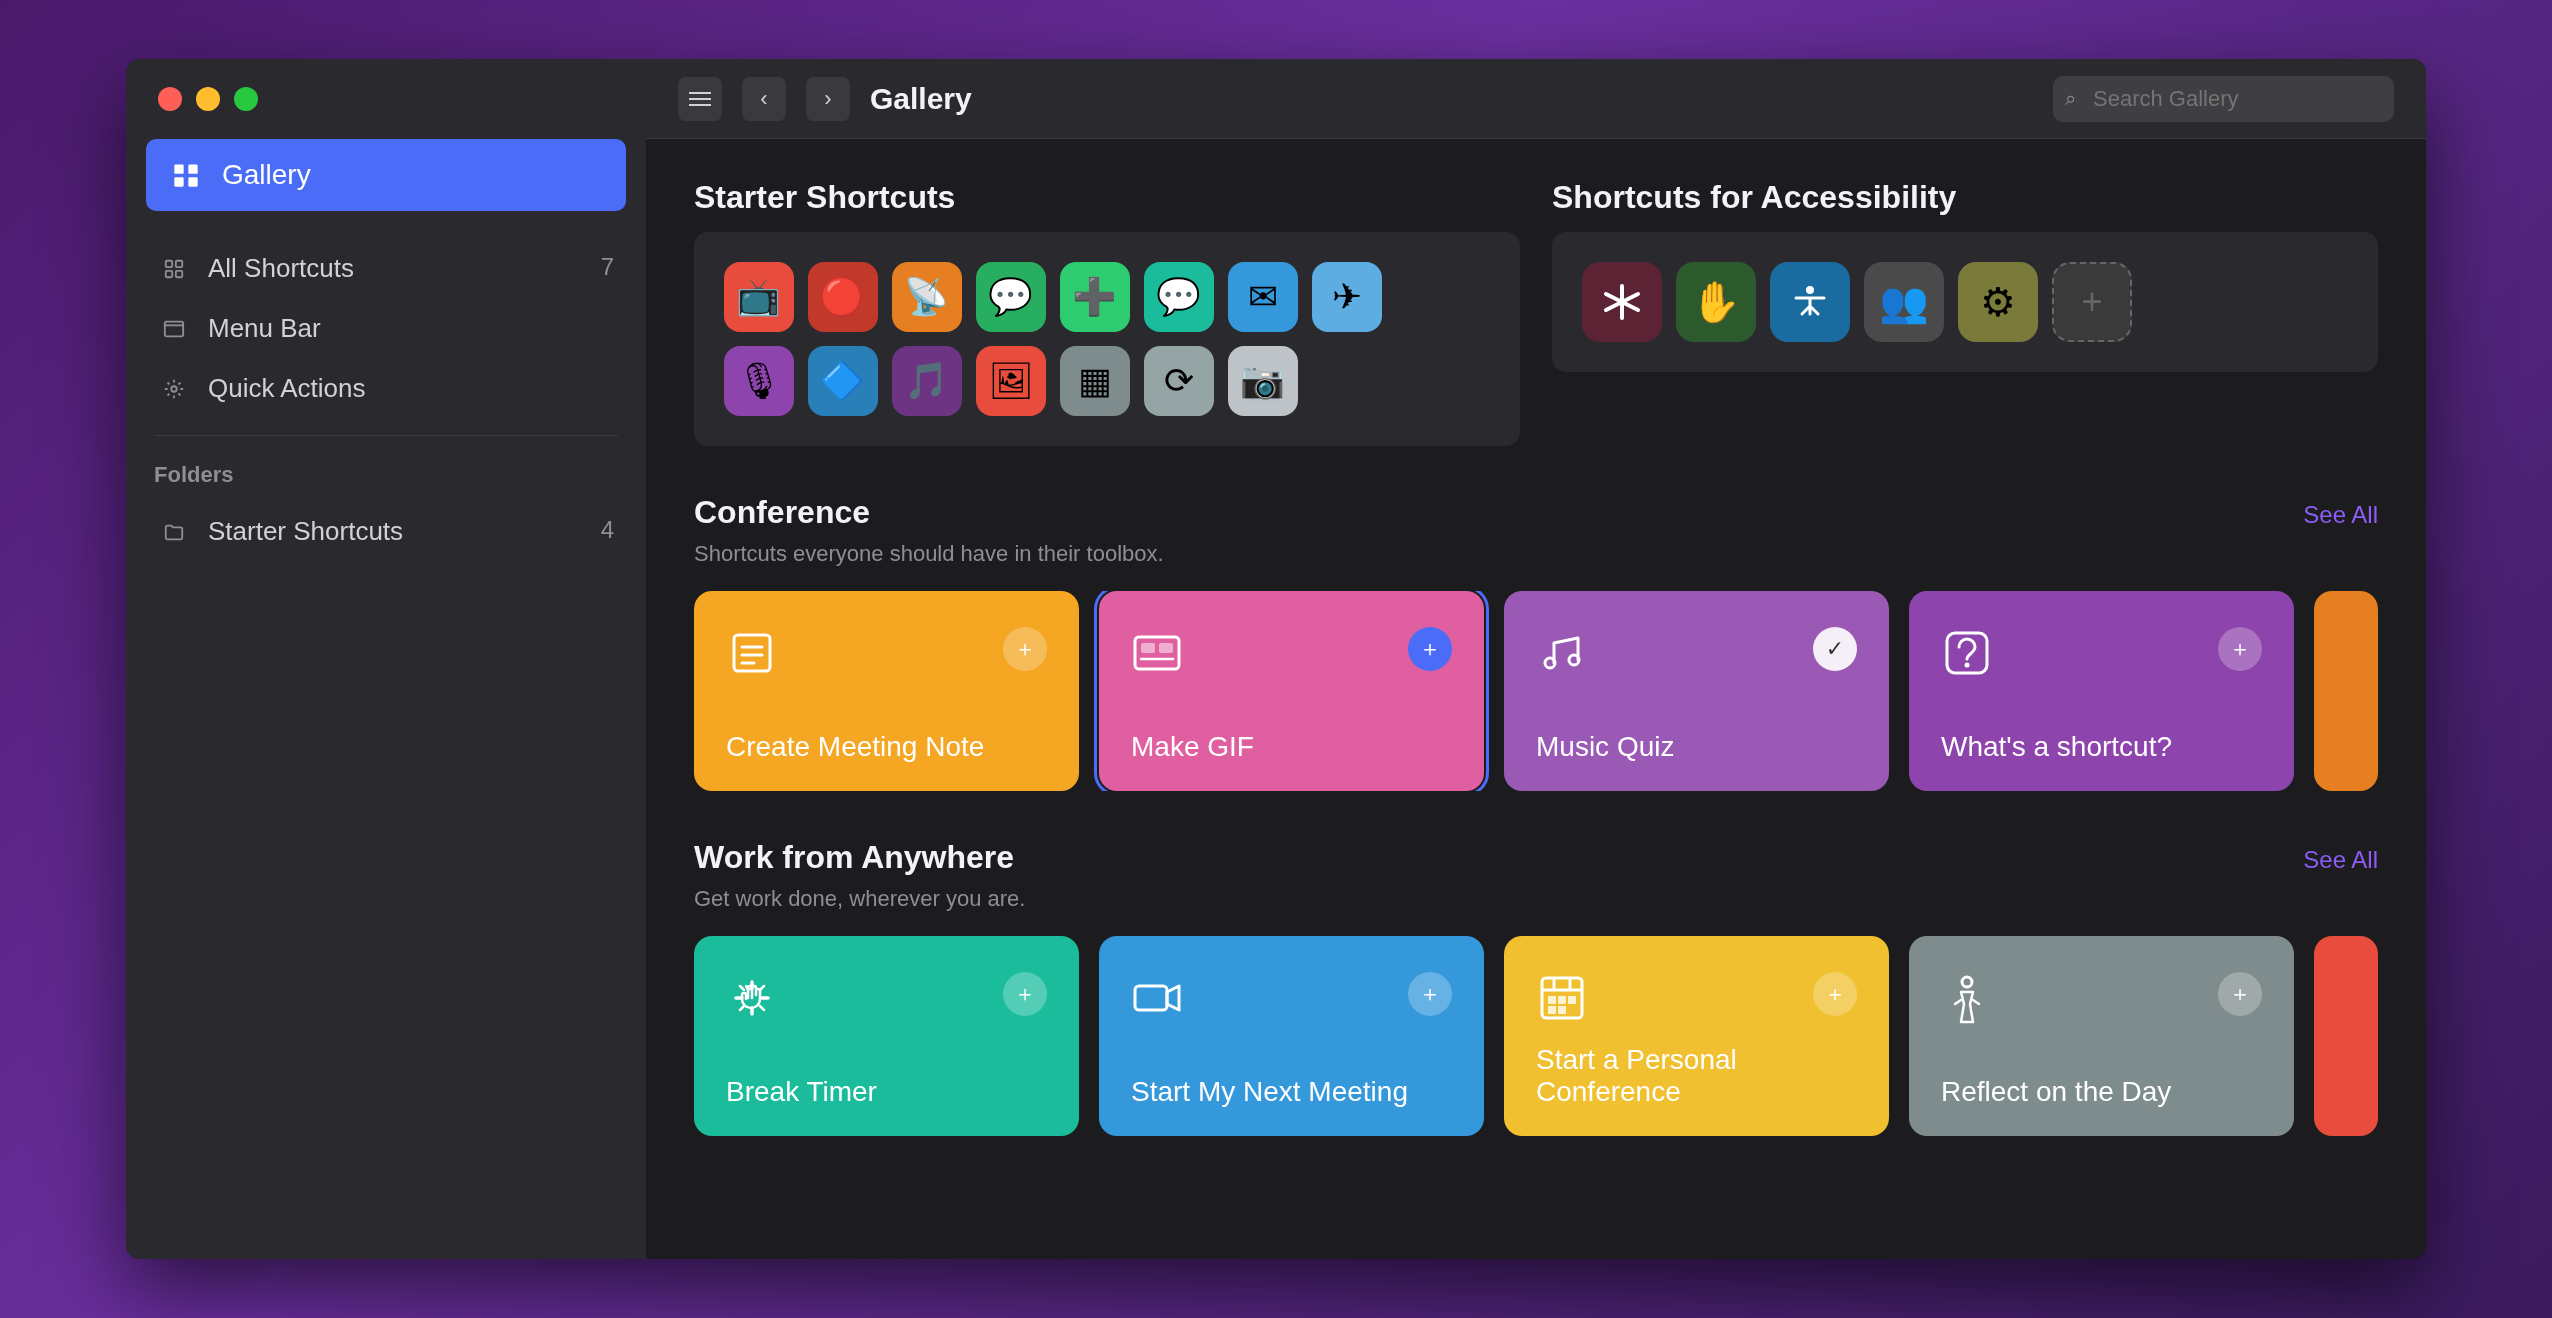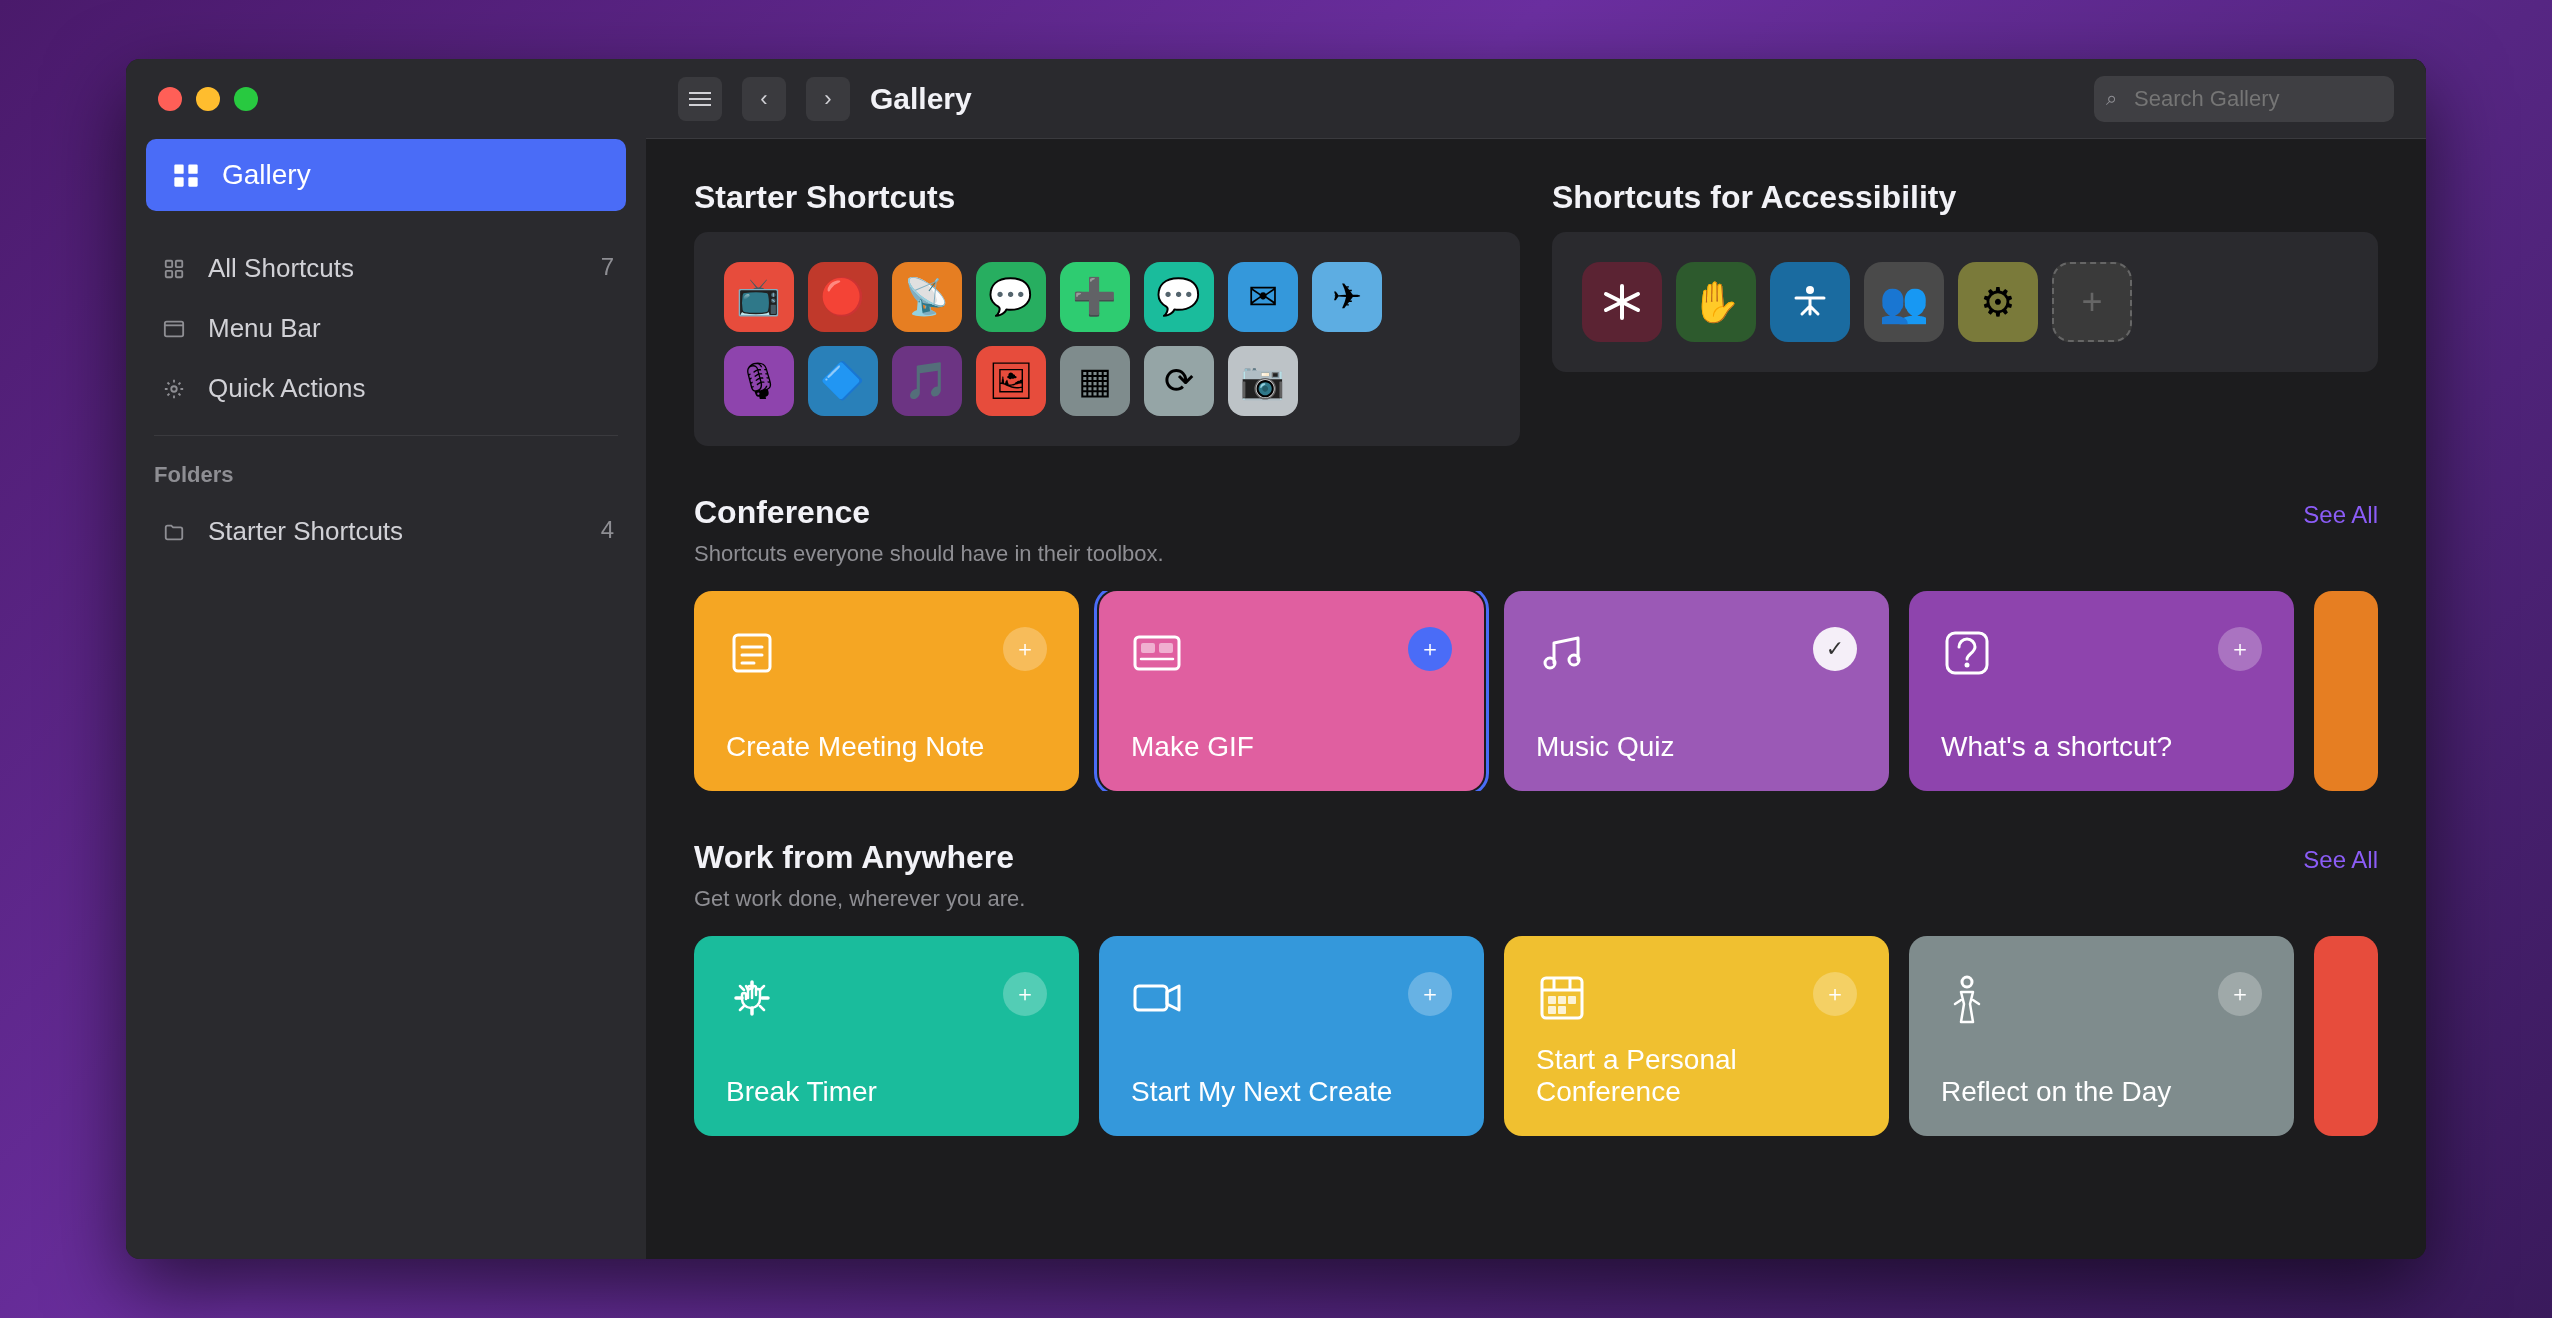--- a/index.html
+++ b/index.html
@@ -205,21 +205,21 @@
       pointer-events: none;
     }
 
     .search-input {
       background: rgba(255,255,255,0.1);
       border: none;
       border-radius: 10px;
       padding: 10px 18px 10px 40px;
       color: #8e8e93;
       font-size: 22px;
-      width: 300px;
+      width: 341px;
       outline: none;
     }
 
     .main-content {
       flex: 1;
       overflow-y: auto;
       padding: 40px 48px;
     }
 
     .section-header {
@@ -602,21 +602,21 @@
           <div class="shortcut-card card-blue">
             <div class="card-top">
               <div class="card-icon">
                 <svg width="52" height="52" viewBox="0 0 52 52" fill="none">
                   <rect x="4" y="14" width="32" height="24" rx="4" stroke="white" stroke-width="3" fill="none"></rect>
                   <path d="M36 20l12-6v24l-12-6V20z" stroke="white" stroke-width="3" fill="none" stroke-linejoin="round"></path>
                 </svg>
               </div>
               <button class="card-action-btn">＋</button>
             </div>
-            <div class="card-label">Start My Next Create</div>
+            <div class="card-label">Start My Next Meeting</div>
           </div>
 
           <div class="shortcut-card card-yellow2">
             <div class="card-top">
               <div class="card-icon">
                 <svg width="52" height="52" viewBox="0 0 52 52" fill="none">
                   <rect x="6" y="6" width="40" height="40" rx="4" stroke="white" stroke-width="3" fill="none"></rect>
                   <line x1="6" y1="18" x2="46" y2="18" stroke="white" stroke-width="3"></line>
                   <line x1="18" y1="6" x2="18" y2="18" stroke="white" stroke-width="3"></line>
                   <line x1="34" y1="6" x2="34" y2="18" stroke="white" stroke-width="3"></line>

